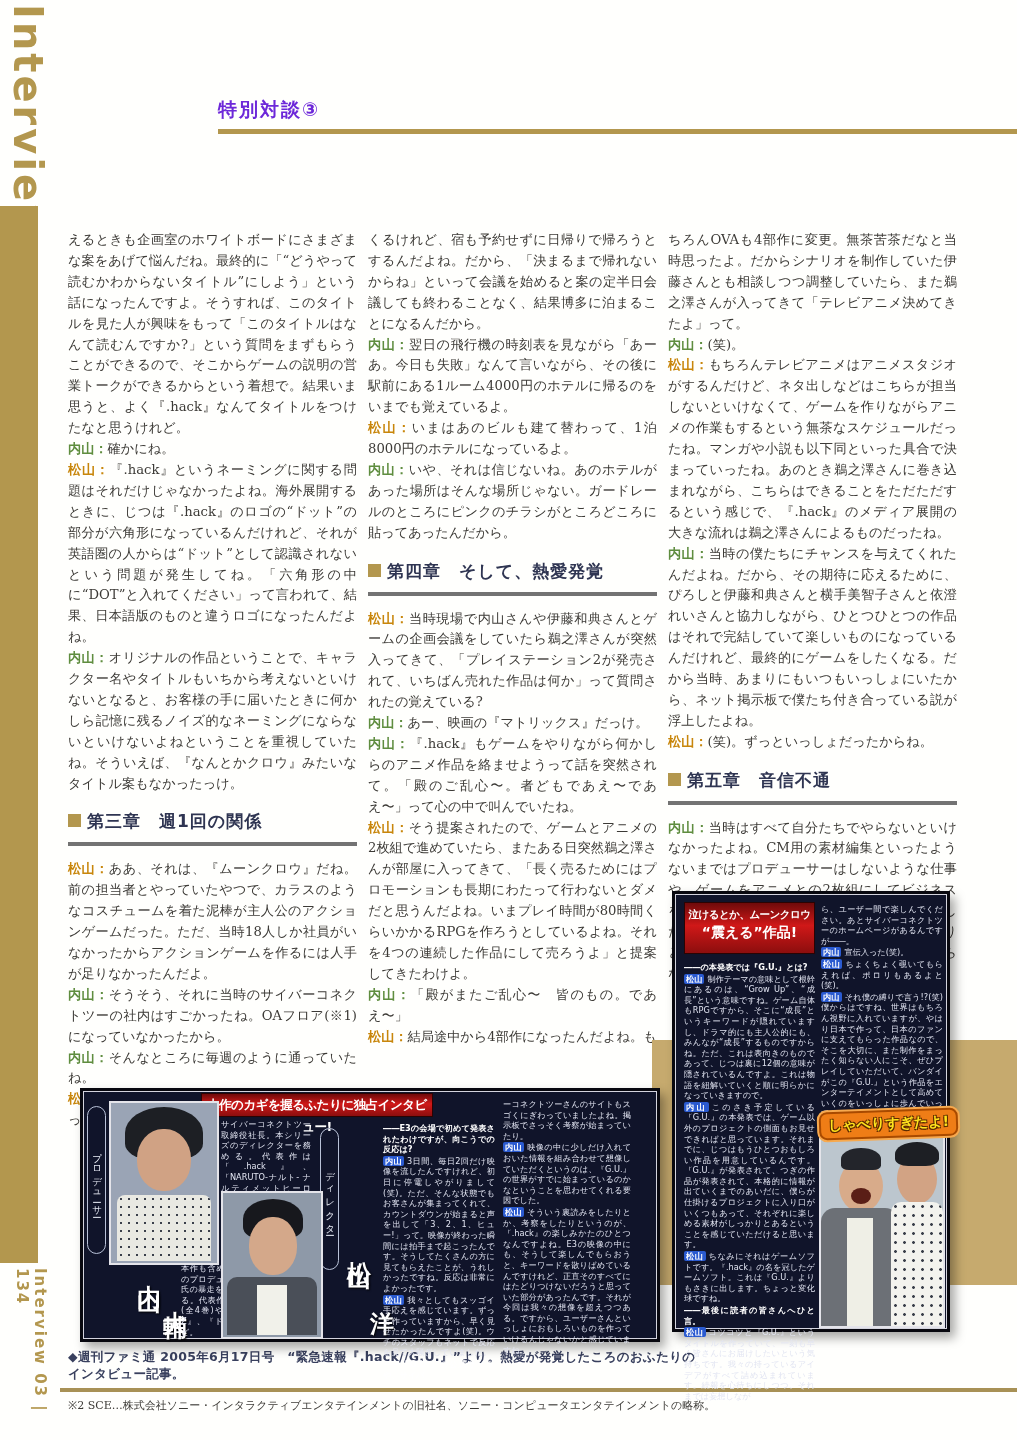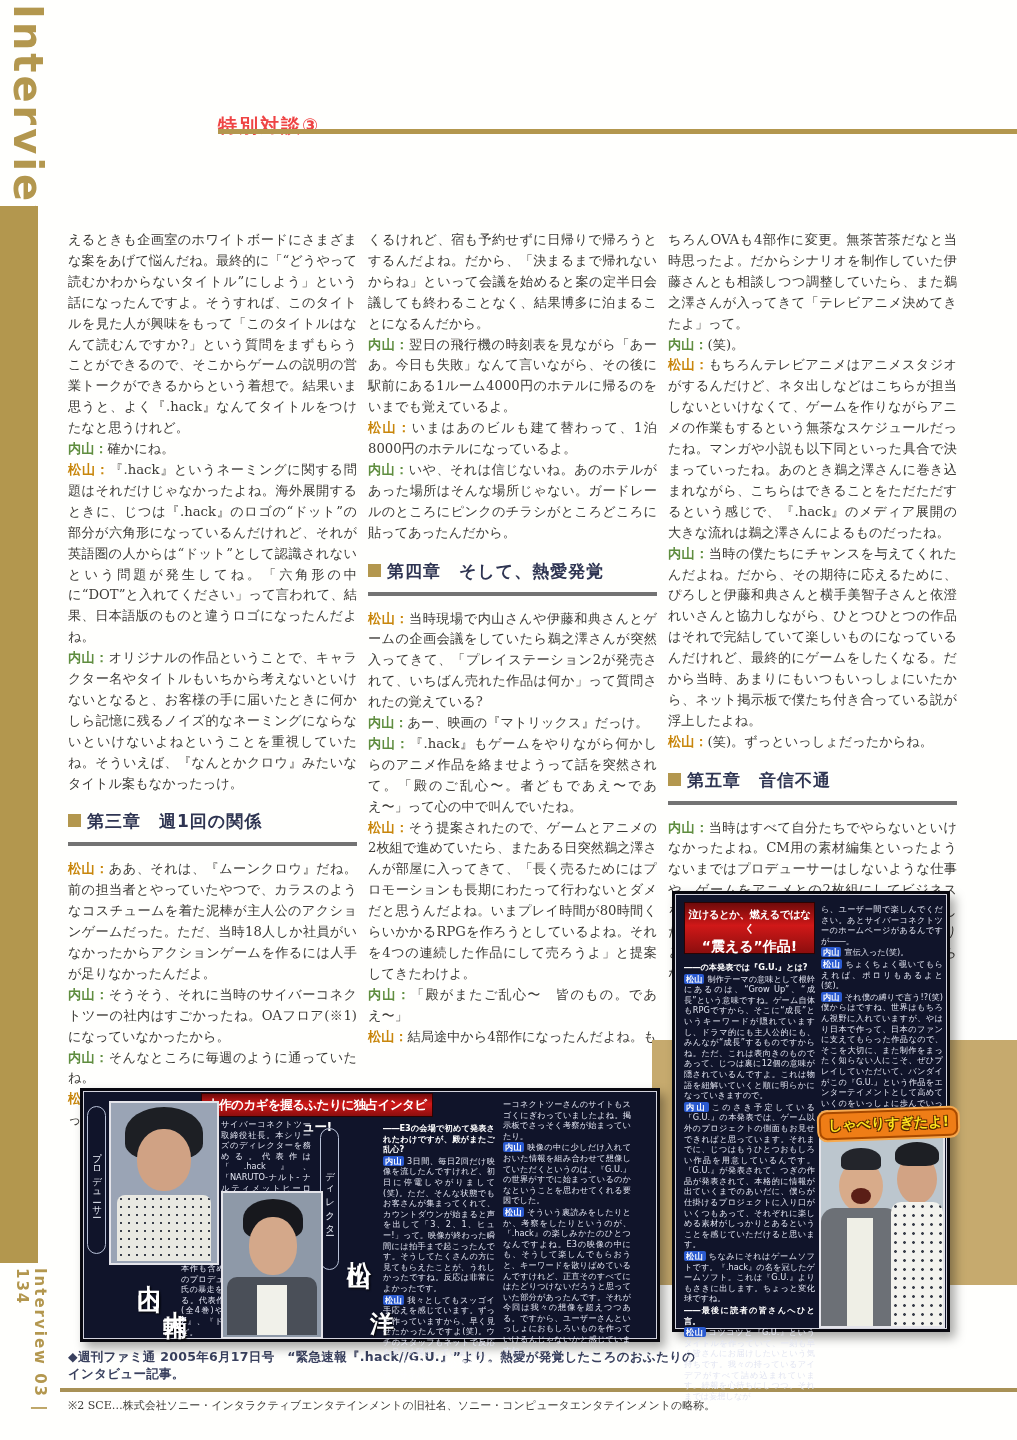--- a/index.html
+++ b/index.html
@@ -6,22 +6,22 @@
   .page{position:relative;width:1017px;height:1440px;background:#fffffd;overflow:hidden;
         font-family:"DejaVu Serif",serif;}
   
   .vtext{writing-mode:vertical-rl;text-orientation:mixed;}
   .side-top{position:absolute;left:5px;top:4px;font-family:"DejaVu Sans",sans-serif;
             font-weight:bold;font-size:40px;letter-spacing:3px;color:#b3974e;}
   .side-bar{position:absolute;left:0;top:206px;width:38px;height:1057px;background:#b3974e;}
   .side-bottom{position:absolute;left:13px;top:1268px;font-family:"DejaVu Sans",sans-serif;
             font-weight:bold;font-size:15px;letter-spacing:2px;color:#b3974e;}
   
-  .kicker{position:absolute;left:218px;top:113px;font-family:"DejaVu Sans",sans-serif;
-          font-weight:bold;font-size:19px;letter-spacing:2px;color:#ef4444;}
+  .kicker{position:absolute;left:218px;top:97px;font-family:"DejaVu Sans",sans-serif;
+          font-weight:bold;font-size:19px;letter-spacing:2px;color:#6d28d9;}
   .kicker-rule{position:absolute;left:218px;top:129px;width:799px;height:5px;background:#b3974e;}
   
   .col{position:absolute;top:230px;width:289px;font-size:13.2px;line-height:20.9px;
        text-align:justify;color:#3c3a36;}
   .c1{left:68px;} .c2{left:368px;} .c3{left:668px;}
   .col p{margin:0;}
   .sp{font-weight:bold;}
   .col .sp-matsuyama{color:#c8860b;}
   .col .sp-uchiyama{color:#5f8d3f;}
   .sec-h{font-family:"DejaVu Sans",sans-serif;font-weight:bold;font-size:17px;color:#2f3552;
@@ -112,21 +112,21 @@
       <p><b class="sp sp-uchiyama">内山：</b>当時の僕たちにチャンスを与えてくれたんだよね。だから、その期待に応えるために、ぴろしと伊藤和典さんと横手美智子さんと依澄れいさんと協力しながら、ひとつひとつの作品はそれで完結していて楽しいものになっているんだけれど、最終的にゲームをしたくなる。だから当時、あまりにもいつもいっしょにいたから、ネット掲示板で僕たち付き合っている説が浮上したよね。</p>
       <p><b class="sp sp-matsuyama">松山：</b>(笑)。ずっといっしょだったからね。</p>
       <div class="sec-h"><span class="sq"></span>第五章　音信不通</div>
       <p><b class="sp sp-uchiyama">内山：</b>当時はすべて自分たちでやらないといけなかったよね。CM用の素材編集といったようないまではプロデューサーはしないような仕事や、ゲームをアニメとの2枚組にしてビジネスを成り立たせることを当時のSCE(※2)に説明したり、テレビアニメの調整をテレビ局としたりと、結果ゲームを作っているだけでは手に入らない経験を得る</p>
     </div>
 
   <div class="tan"></div>
 
   <div class="inset ri">
     <div class="banner-red ri-banner">
-      <span class="l1">泣けるとか、燃えるではなく</span>
+      <span class="l1">泣けるとか、ムーンクロウ</span>
       <span class="l2">“震える”作品!</span>
     </div>
     <div class="tiny ri-colL">
         <p class="q">――の本発表では『G.U.』とは?</p>
         <p><b class="sp sp-matsuyama">松山</b>制作テーマの意味として根幹にあるのは、“Grow Up”、“成長”という意味ですね。ゲーム自体もRPGですから、そこに“成長”というキーワードが隠れていますし、ドラマ的にも主人公的にも、みんなが“成長”するものですからね。ただ、これは表向きのものであって、じつは裏に12個の意味が隠されているんですよ。これは物語を紐解いていくと順に明らかになっていきますので。</p>
         <p><b class="sp sp-uchiyama">内山</b>このさき予定している『G.U.』の本発表では、ゲーム以外のプロジェクトの側面もお見せできればと思っています。それまでに、じつはもうひとつおもしろい作品を用意しているんです。『G.U.』が発表されて、つぎの作品が発表されて、本格的に情報が出ていくまでのあいだに、僕らが仕掛けるプロジェクトに入り口がいくつもあって、それぞれに楽しめる素材がしっかりとあるということを感じていただけると思います。</p>
         <p><b class="sp sp-matsuyama">松山</b>ちなみにそれはゲームソフトです。『.hack』の名を冠したゲームソフト。これは『G.U.』よりもさきに出します。ちょっと変化球ですね。</p>
         <p class="q">――最後に読者の皆さんへひと言。</p>
         <p><b class="sp sp-matsuyama">松山</b>コツコツと『G.U.』というタイトルを作っていて、一刻も早く皆さんにお届けしたいという気持ちです。我々の持っているアイデアがすべて詰め込まれています。続報を心待ちにしつつ、それまでは妄想しなが</p>
       </div>
@@ -167,21 +167,21 @@
     <div class="photo" style="left:138px;top:100px;width:98px;height:144px;background:#8e99a8;">
       <div class="ph-hair" style="left:20px;top:6px;width:60px;height:40px;border-radius:50% 50% 30% 30%;background:#17181d;"></div>
       <div class="ph-face" style="left:26px;top:24px;width:48px;height:58px;border-radius:48%;background:#d4a88a;"></div>
       <div class="ph-shirt" style="left:4px;top:84px;width:90px;height:58px;border-radius:10px 10px 0 0;background:#4a4f58;"></div>
       <div class="ph-shirt" style="left:34px;top:92px;width:30px;height:50px;background:#f1f1ea;"></div>
     </div>
     <div class="bigname" style="left:260px;top:150px;">松山</div>
     <div class="bigname" style="left:283px;top:202px;">洋</div>
 
     <div class="tiny" style="left:300px;top:32px;width:112px;">
-        <p class="q">――E3の会場で初めて発表されたわけですが、殿がまたご乱心?</p>
+        <p class="q">――E3の会場で初めて発表されたわけですが、向こうでの反応は?</p>
         <p><b class="sp sp-uchiyama">内山</b>3日間、毎日2回だけ映像を流したんですけれど、初日に停電しやがりまして(笑)。ただ、そんな状態でもお客さんが集まってくれて、カウントダウンが始まると声を出して「3、2、1、ヒュー!」って。映像が終わった瞬間には拍手まで起こったんです。そうしてたくさんの方に見てもらえたことが、うれしかったですね。反応は非常によかったです。</p>
         <p><b class="sp sp-matsuyama">松山</b>我々としてもスッゴイ手応えを感じています。ずっと作っていますから、早く見せたかったんですよ(笑)。ウチのスタッフもネットで反応を見て大騒ぎしていました。</p>
         <p class="q">――『G.U.』の公式サイトや、サイバ</p>
       </div>
     <div class="tiny" style="left:420px;top:8px;width:128px;">
         <p>ーコネクトツーさんのサイトもスゴくにぎわっていましたよね。掲示板でさっそく考察が始まっていたり。</p>
         <p><b class="sp sp-uchiyama">内山</b>映像の中に少しだけ入れておいた情報を組み合わせて想像していただくというのは、『G.U.』の世界がすでに始まっているのかなということを思わせてくれる要因でした。</p>
         <p><b class="sp sp-matsuyama">松山</b>そういう裏読みをしたりとか、考察をしたりというのが、『.hack』の楽しみかたのひとつなんですよね。E3の映像の中にも、そうして楽しんでもらおうと、キーワードを散りばめているんですけれど、正直そのすべてにはたどりつけないだろうと思っていた部分があったんです。それが今回は我々の想像を超えつつある。ですから、ユーザーさんといっしょにおもしろいものを作っていけるんじゃないかと感じていますね。</p>
       </div>
   </div>

